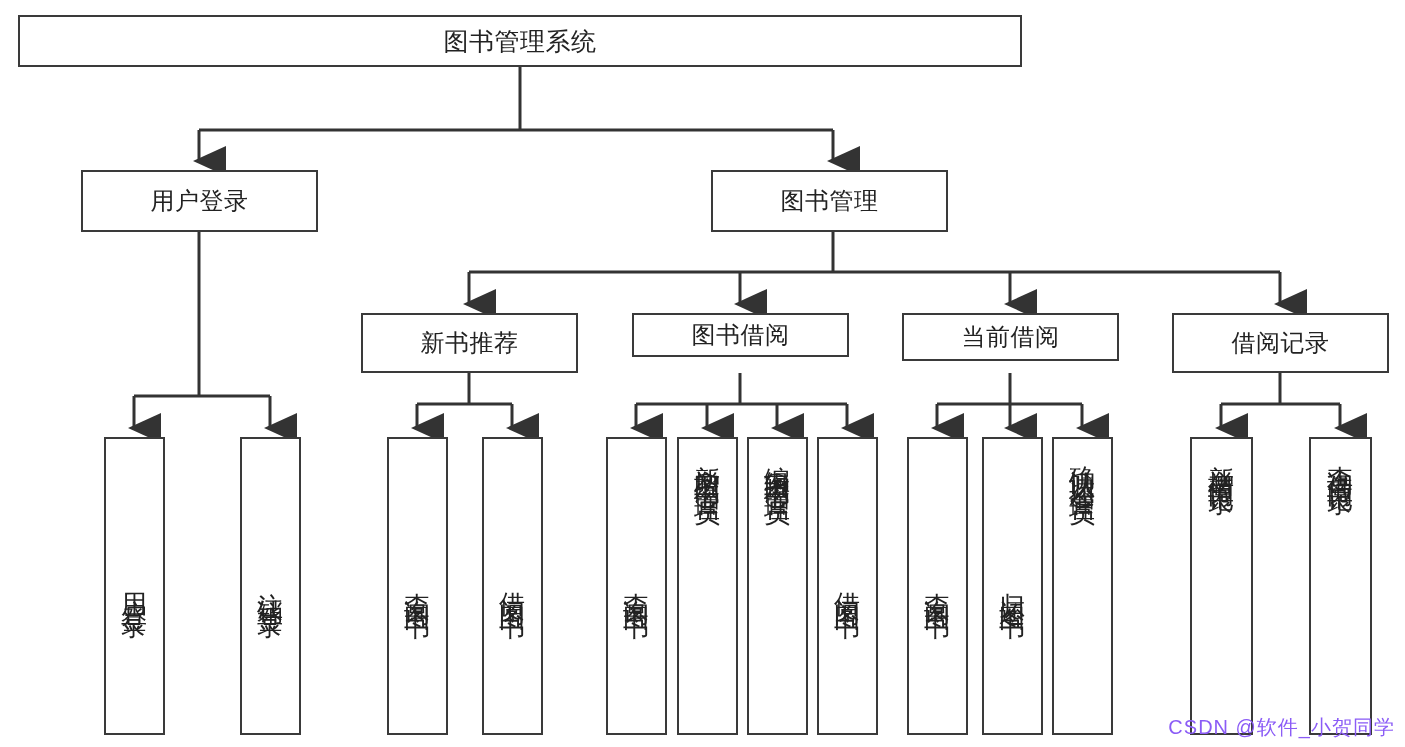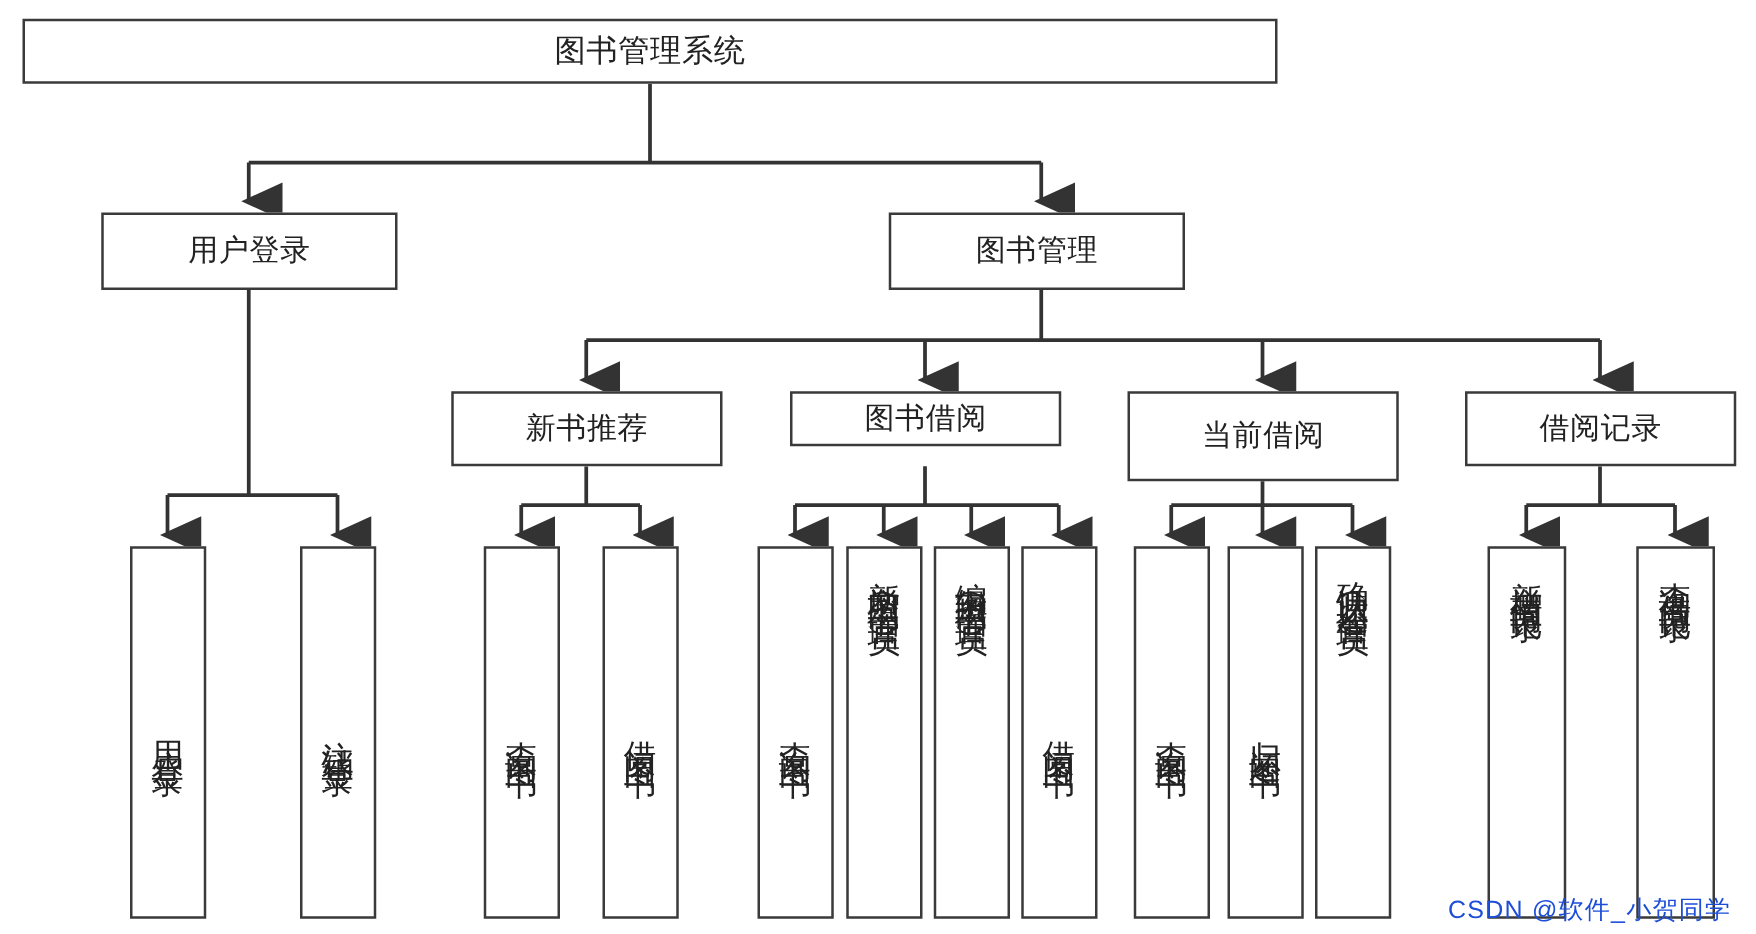--- a/index.html
+++ b/index.html
@@ -37,24 +37,24 @@
     text-orientation:upright;
     font-size:26px;
     line-height:1.0;
     letter-spacing:7px;
     white-space:nowrap;
   }
   .v-node.tall .lbl{letter-spacing:5px;}
   .v-node.center{align-items:center;padding-top:0;}
   .watermark{
     position:absolute;
-    right:20px;
+    right:10px;
     bottom:6px;
     font-size:20px;
-    color:#1d4ed8;
+    color:#8b5cf6;
     z-index:5;
     white-space:nowrap;
     letter-spacing:1px;
   }
 </style>
 </head>
 <body>
 
 <div id="canvas">
 
@@ -120,21 +120,21 @@
   <div class="node h-node" style="left:361px;top:313px;width:217px;height:60px;">
     <span class="lbl">新书推荐</span>
   </div>
 
   <div class="node h-node" style="left:711px;top:170px;width:237px;height:62px;">
     <span class="lbl">图书管理</span>
   </div>
   <div class="node h-node" style="left:632px;top:313px;width:217px;height:44px;">
     <span class="lbl">图书借阅</span>
   </div>
-  <div class="node h-node" style="left:902px;top:313px;width:217px;height:72px;">
+  <div class="node h-node" style="left:902px;top:313px;width:217px;height:48px;">
     <span class="lbl">当前借阅</span>
   </div>
   <div class="node h-node" style="left:1172px;top:313px;width:217px;height:60px;text-align:right;">
     <span class="lbl">借阅记录</span>
   </div>
 
   <div class="node v-node center" style="left:104px;top:437px;width:61px;height:298px;">
     <span class="lbl">用户登录</span>
   </div>
   <div class="node v-node center" style="left:240px;top:437px;width:61px;height:298px;">

